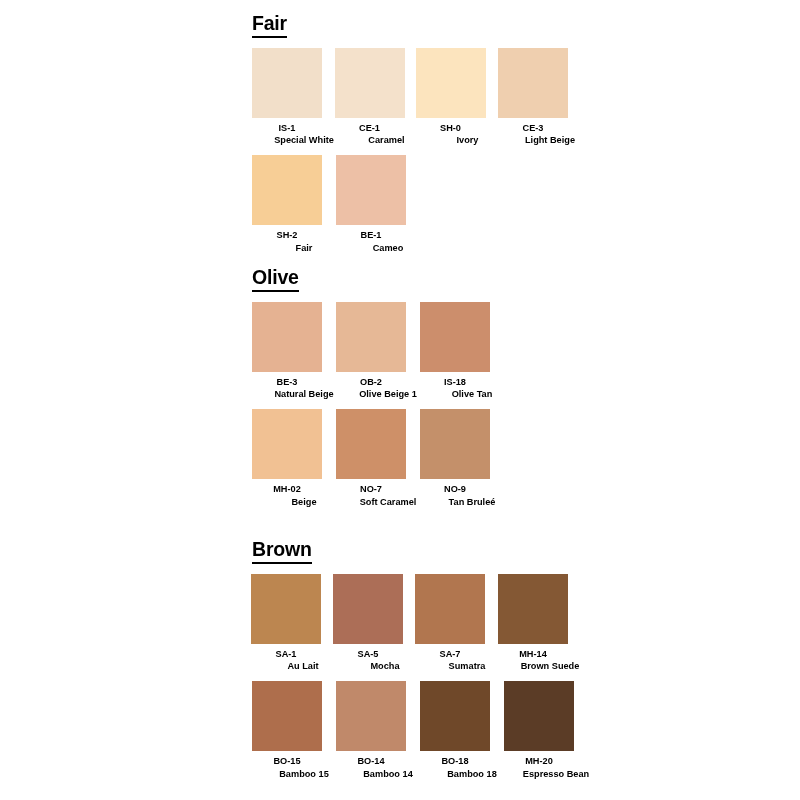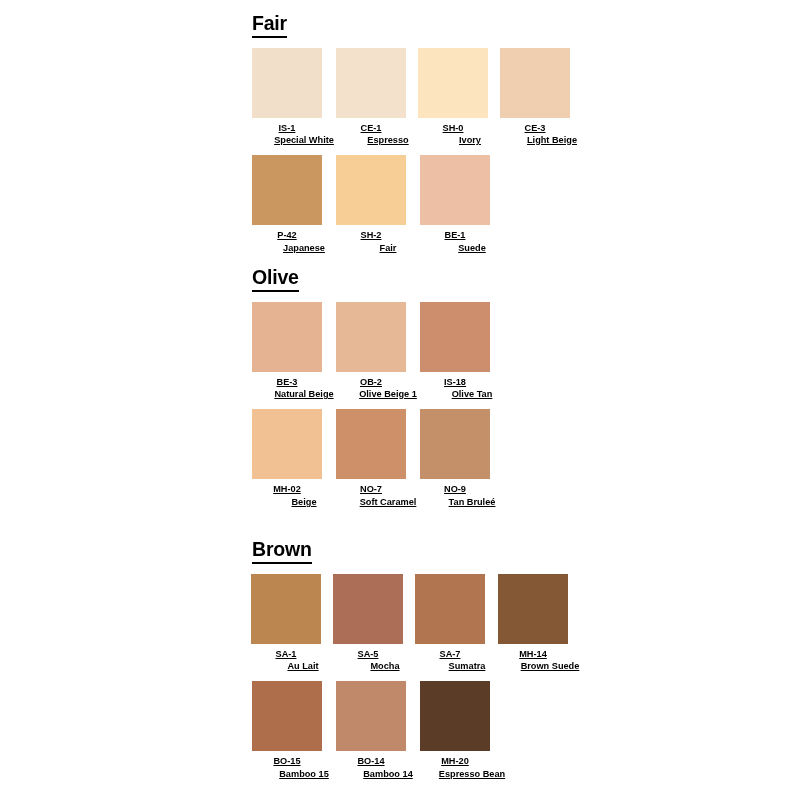--- a/index.html
+++ b/index.html
@@ -42,21 +42,20 @@
     display: flex;
     width: 320px;
     gap: 10px;
     margin-bottom: 9px;
   }
   .swatch-cell {
     width: 74px;
     display: flex;
     flex-direction: column;
     align-items: center;
-    text-decoration: underline;
   }
   .swatch-chip {
     width: 70px;
     height: 70px;
     display: block;
     background: #cccccc;
   }
   .swatch-code {
     font-size: 9.2px;
     font-weight: bold;
@@ -89,49 +88,44 @@
 
     <div class="swatch-row">
       <div class="swatch-cell">
         <span class="swatch-chip" style="background-color: rgb(242, 223, 201);"></span>
         <span class="swatch-code">IS-1</span>
         <span class="swatch-name">Special White</span>
       </div>
       <div class="swatch-cell">
         <span class="swatch-chip" style="background-color: rgb(244, 225, 203);"></span>
         <span class="swatch-code">CE-1</span>
-        <span class="swatch-name">Espresso</span>
+        <span class="swatch-name">Caramel</span>
       </div>
       <div class="swatch-cell">
         <span class="swatch-chip" style="background-color: rgb(252, 228, 190);"></span>
         <span class="swatch-code">SH-0</span>
         <span class="swatch-name">Ivory</span>
       </div>
       <div class="swatch-cell">
         <span class="swatch-chip" style="background-color: rgb(239, 207, 175);"></span>
         <span class="swatch-code">CE-3</span>
         <span class="swatch-name">Light Beige</span>
       </div>
     </div>
 
     <div class="swatch-row">
       <div class="swatch-cell">
-        <span class="swatch-chip" style="background-color: rgb(201, 151, 95);"></span>
-        <span class="swatch-code">P-42</span>
-        <span class="swatch-name">Japanese</span>
-      </div>
-      <div class="swatch-cell">
         <span class="swatch-chip" style="background-color: rgb(247, 206, 150);"></span>
         <span class="swatch-code">SH-2</span>
         <span class="swatch-name">Fair</span>
       </div>
       <div class="swatch-cell">
         <span class="swatch-chip" style="background-color: rgb(237, 192, 166);"></span>
         <span class="swatch-code">BE-1</span>
-        <span class="swatch-name">Suede</span>
+        <span class="swatch-name">Cameo</span>
       </div>
     </div>
   </div>
 
   <div class="section" id="section-olive">
     <div class="section-heading">Olive</div>
 
     <div class="swatch-row">
       <div class="swatch-cell">
         <span class="swatch-chip" style="background-color: rgb(229, 178, 146);"></span>
@@ -200,20 +194,25 @@
         <span class="swatch-chip" style="background-color: rgb(174, 110, 76);"></span>
         <span class="swatch-code">BO-15</span>
         <span class="swatch-name">Bamboo 15</span>
       </div>
       <div class="swatch-cell">
         <span class="swatch-chip" style="background-color: rgb(192, 137, 106);"></span>
         <span class="swatch-code">BO-14</span>
         <span class="swatch-name">Bamboo 14</span>
       </div>
       <div class="swatch-cell">
+        <span class="swatch-chip" style="background-color: rgb(111, 72, 41);"></span>
+        <span class="swatch-code">BO-18</span>
+        <span class="swatch-name">Bamboo 18</span>
+      </div>
+      <div class="swatch-cell">
         <span class="swatch-chip" style="background-color: rgb(91, 60, 38);"></span>
         <span class="swatch-code">MH-20</span>
         <span class="swatch-name">Espresso Bean</span>
       </div>
     </div>
   </div>
 
 </div>
 
 </body></html>

